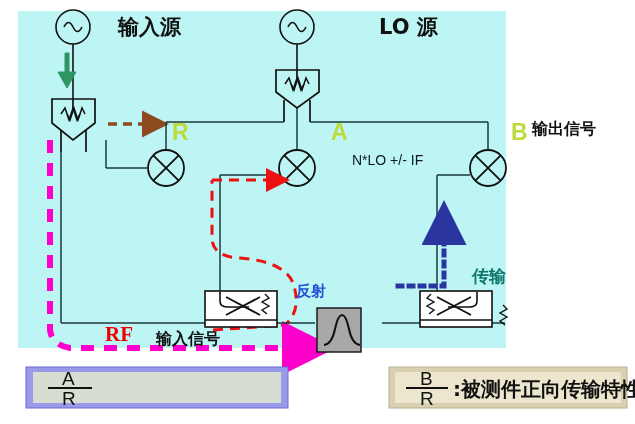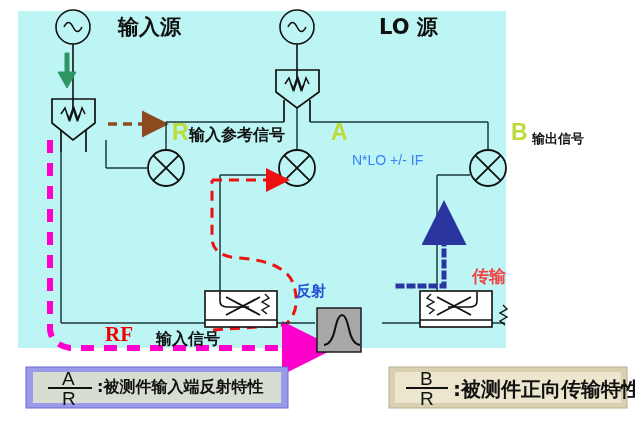--- a/index.html
+++ b/index.html
@@ -177,39 +177,37 @@
     </g>
 
   </svg>
 
   <div class="lbl cjk" style="left:118px;top:17px;font-size:21px;color:#101010;">输入源</div>
 
   <div class="lbl cjk" style="left:355px;top:17px;font-size:21px;color:#101010;margin-left:24px;">LO 源</div>
 
   <div class="lbl" style="left:172px;top:121px;font-size:23px;font-weight:bold;color:#bddc3c;">R</div>
 
-  <div class="lbl cjk" style="left:189px;top:127px;font-size:16px;color:#101010;">输入参考信号</div>
 
   <div class="lbl" style="left:331px;top:121px;font-size:23px;font-weight:bold;color:#bddc3c;">A</div>
 
-  <div class="lbl" style="left:352px;top:153px;font-size:14px;color:#3b82f6;">N*LO +/- IF</div>
+  <div class="lbl" style="left:352px;top:153px;font-size:14px;color:#0f172a;">N*LO +/- IF</div>
 
   <div class="lbl" style="left:511px;top:121px;font-size:23px;font-weight:bold;color:#bddc3c;">B</div>
 
-  <div class="lbl cjk" style="left:532px;top:132px;font-size:13px;color:#101010;text-align:right;">输出信号</div>
+  <div class="lbl cjk" style="left:532px;top:121px;font-size:16px;color:#101010;text-align:right;">输出信号</div>
 
   <div class="lbl" style="left:105px;top:324px;font-size:21px;font-weight:bold;color:#ee0000;font-family:Liberation Serif, serif;">RF</div>
 
   <div class="lbl cjk" style="left:156px;top:331px;font-size:16px;color:#101010;">输入信号</div>
 
   <div class="lbl cjk" style="left:296px;top:284px;font-size:15px;color:#1d4ed8;">反射</div>
 
-  <div class="lbl cjk" style="left:472px;top:268px;font-size:17px;color:#ef4444;">传输</div>
+  <div class="lbl cjk" style="left:472px;top:268px;font-size:17px;color:#0f766e;">传输</div>
 
   <div class="lbl" style="left:62px;top:369px;font-size:19px;color:#101010;">A</div>
   <div class="lbl" style="left:62px;top:389px;font-size:19px;color:#101010;">R</div>
-  <div class="lbl cjk" style="left:97px;top:379px;font-size:16px;color:#101010;">:被测件输入端反射特性</div>
 
   <div class="lbl" style="left:420px;top:369px;font-size:19px;color:#101010;">B</div>
   <div class="lbl" style="left:420px;top:389px;font-size:19px;color:#101010;">R</div>
   <div class="lbl cjk" style="left:453px;top:379px;font-size:20px;color:#101010;">:被测件正向传输特性</div>
 
 </div>
 
 </body></html>

